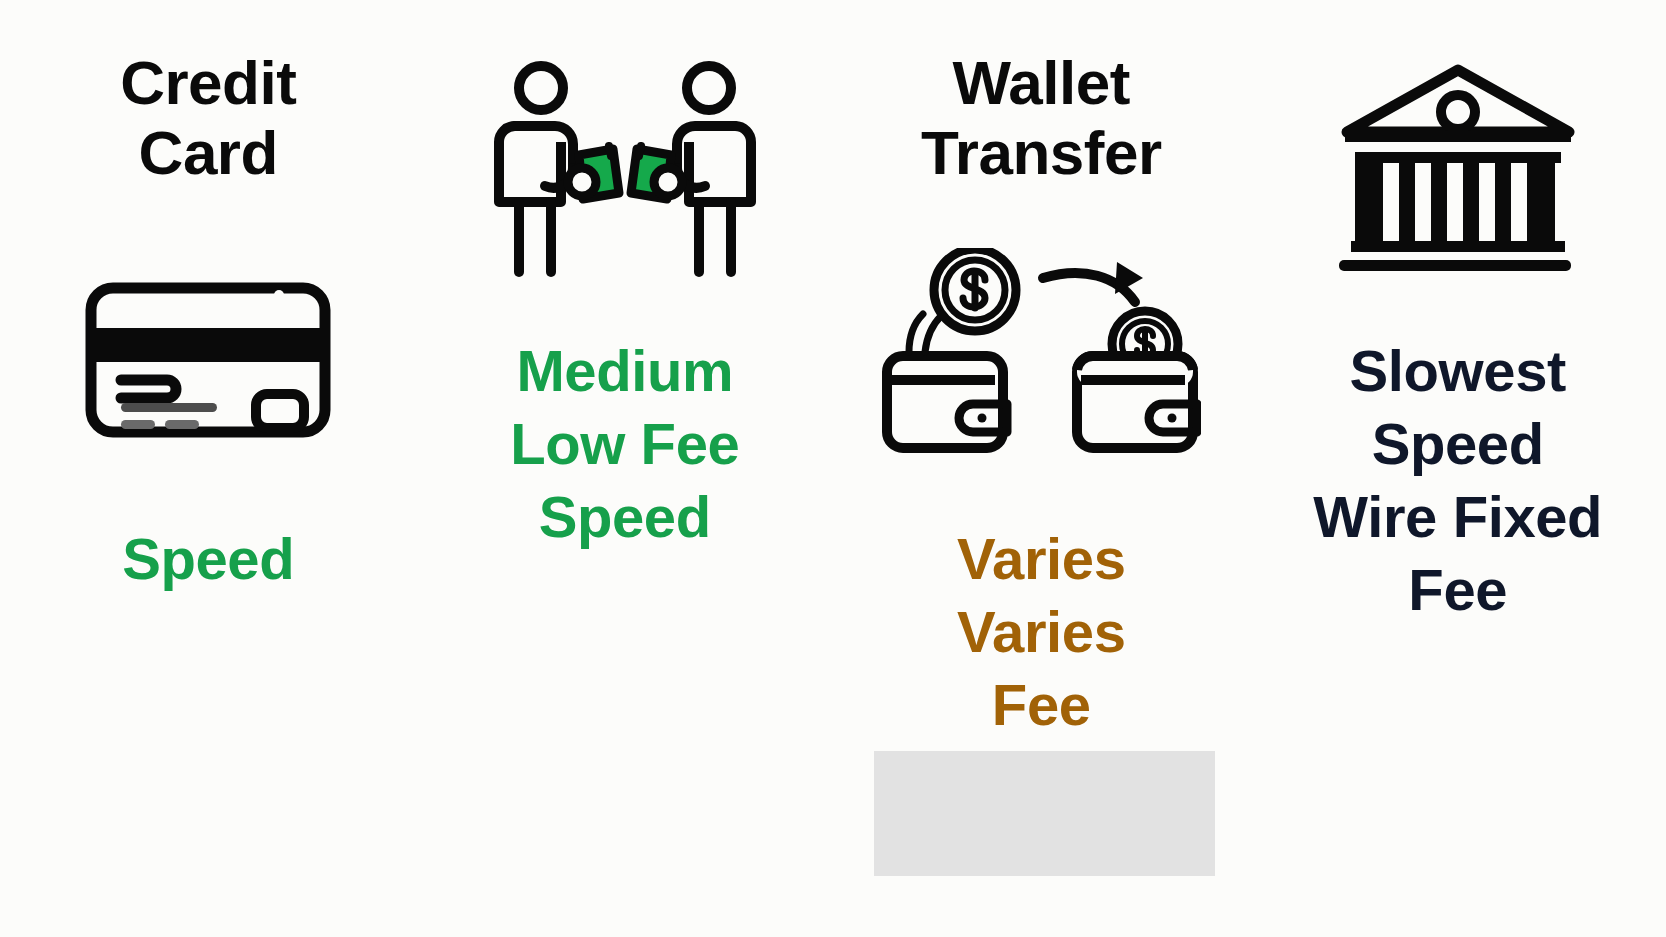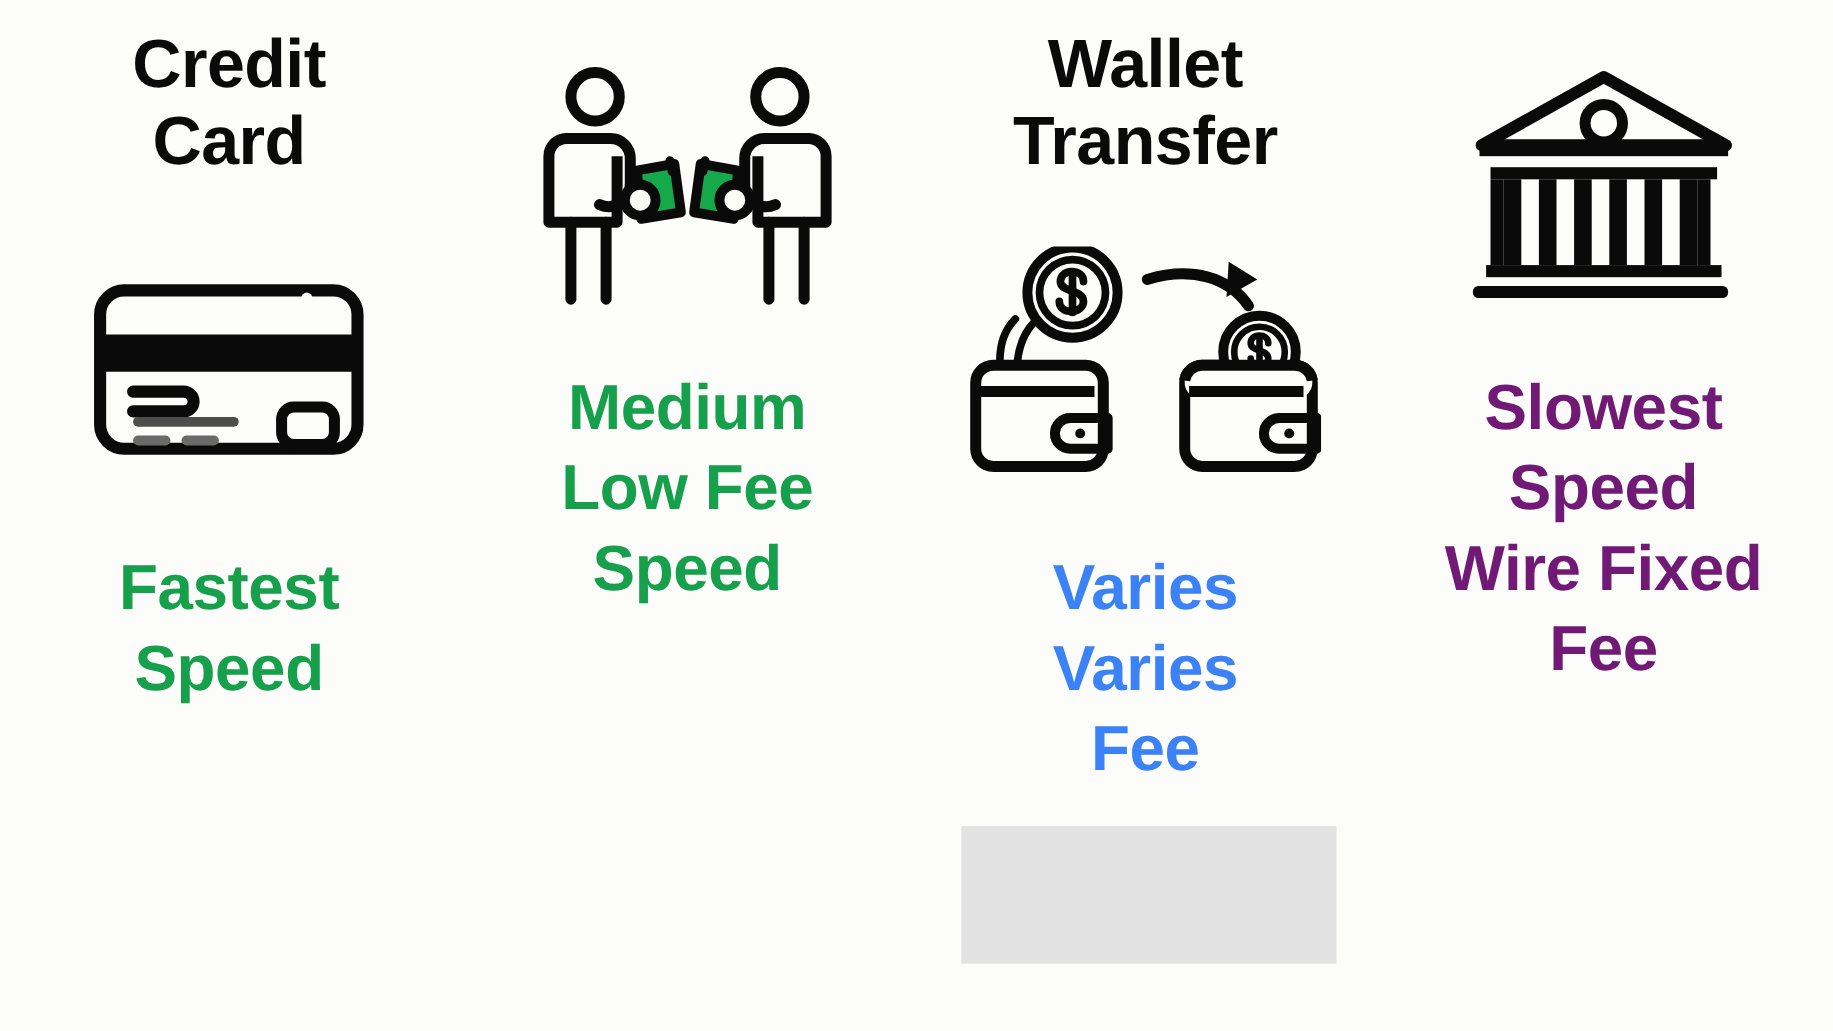--- a/index.html
+++ b/index.html
@@ -37,21 +37,21 @@
   }
   .column {
     position: relative;
     display: flex;
     flex-direction: column;
     align-items: center;
   }
 
   
   .col-title {
-    margin-top: 24px;
+    margin-top: 48px;
     width: 86%;
     text-align: center;
     font-size: 62px;
     line-height: 1.13;
     font-weight: 700;
     letter-spacing: -0.5px;
     color: #0a0a0a;
   }
 
   
@@ -72,22 +72,22 @@
     text-align: center;
     font-size: 58px;
     line-height: 1.26;
     font-weight: 700;
     letter-spacing: -0.4px;
   }
   .attr {
     display: block;
   }
   .attr.good  { color: #16a04b; }
-  .attr.bad   { color: #701a75; }
-  .attr.neutral { color: #3b82f6; }
+  .attr.bad   { color: #0f172a; }
+  .attr.neutral { color: #a16207; }
 </style>
 </head>
 <body>
 
 <div id="canvas" style="background: rgb(252, 252, 250);">
 
   <div class="highlight-box" id="highlight-box" style="left: 874px; top: 751px; width: 341px; height: 125px; background: rgb(226, 226, 226);"></div>
 
   <div class="columns">
 
@@ -102,21 +102,20 @@
           <circle cx="196" cy="25" r="5" fill="#fcfcfa"></circle>
           <path d="M38 110 h46 a9 9 0 0 1 0 18 h-46" stroke="#0a0a0a" stroke-width="11" stroke-linecap="round" fill="none"></path>
           <rect x="38" y="133" width="96" height="9" rx="4.5" fill="#4d4d4d"></rect>
           <rect x="38" y="150" width="34" height="9" rx="4.5" fill="#6a6a6a"></rect>
           <rect x="82" y="150" width="34" height="9" rx="4.5" fill="#6a6a6a"></rect>
           <rect x="173" y="124" width="48" height="34" rx="11" stroke="#0a0a0a" stroke-width="10" fill="none"></rect>
         </svg>
       </div>
 
       <div class="attrs">
-        <span class="attr good">Fastest</span>
         <span class="attr good">Speed</span>
       </div>
     </div>
 
     <div class="column">
 
       <div class="icon-wrap">
         <svg width="280" height="225" viewBox="0 0 280 225" fill="none">
 
           <circle cx="56" cy="28" r="22" stroke="#0a0a0a" stroke-width="10" fill="none"></circle>

